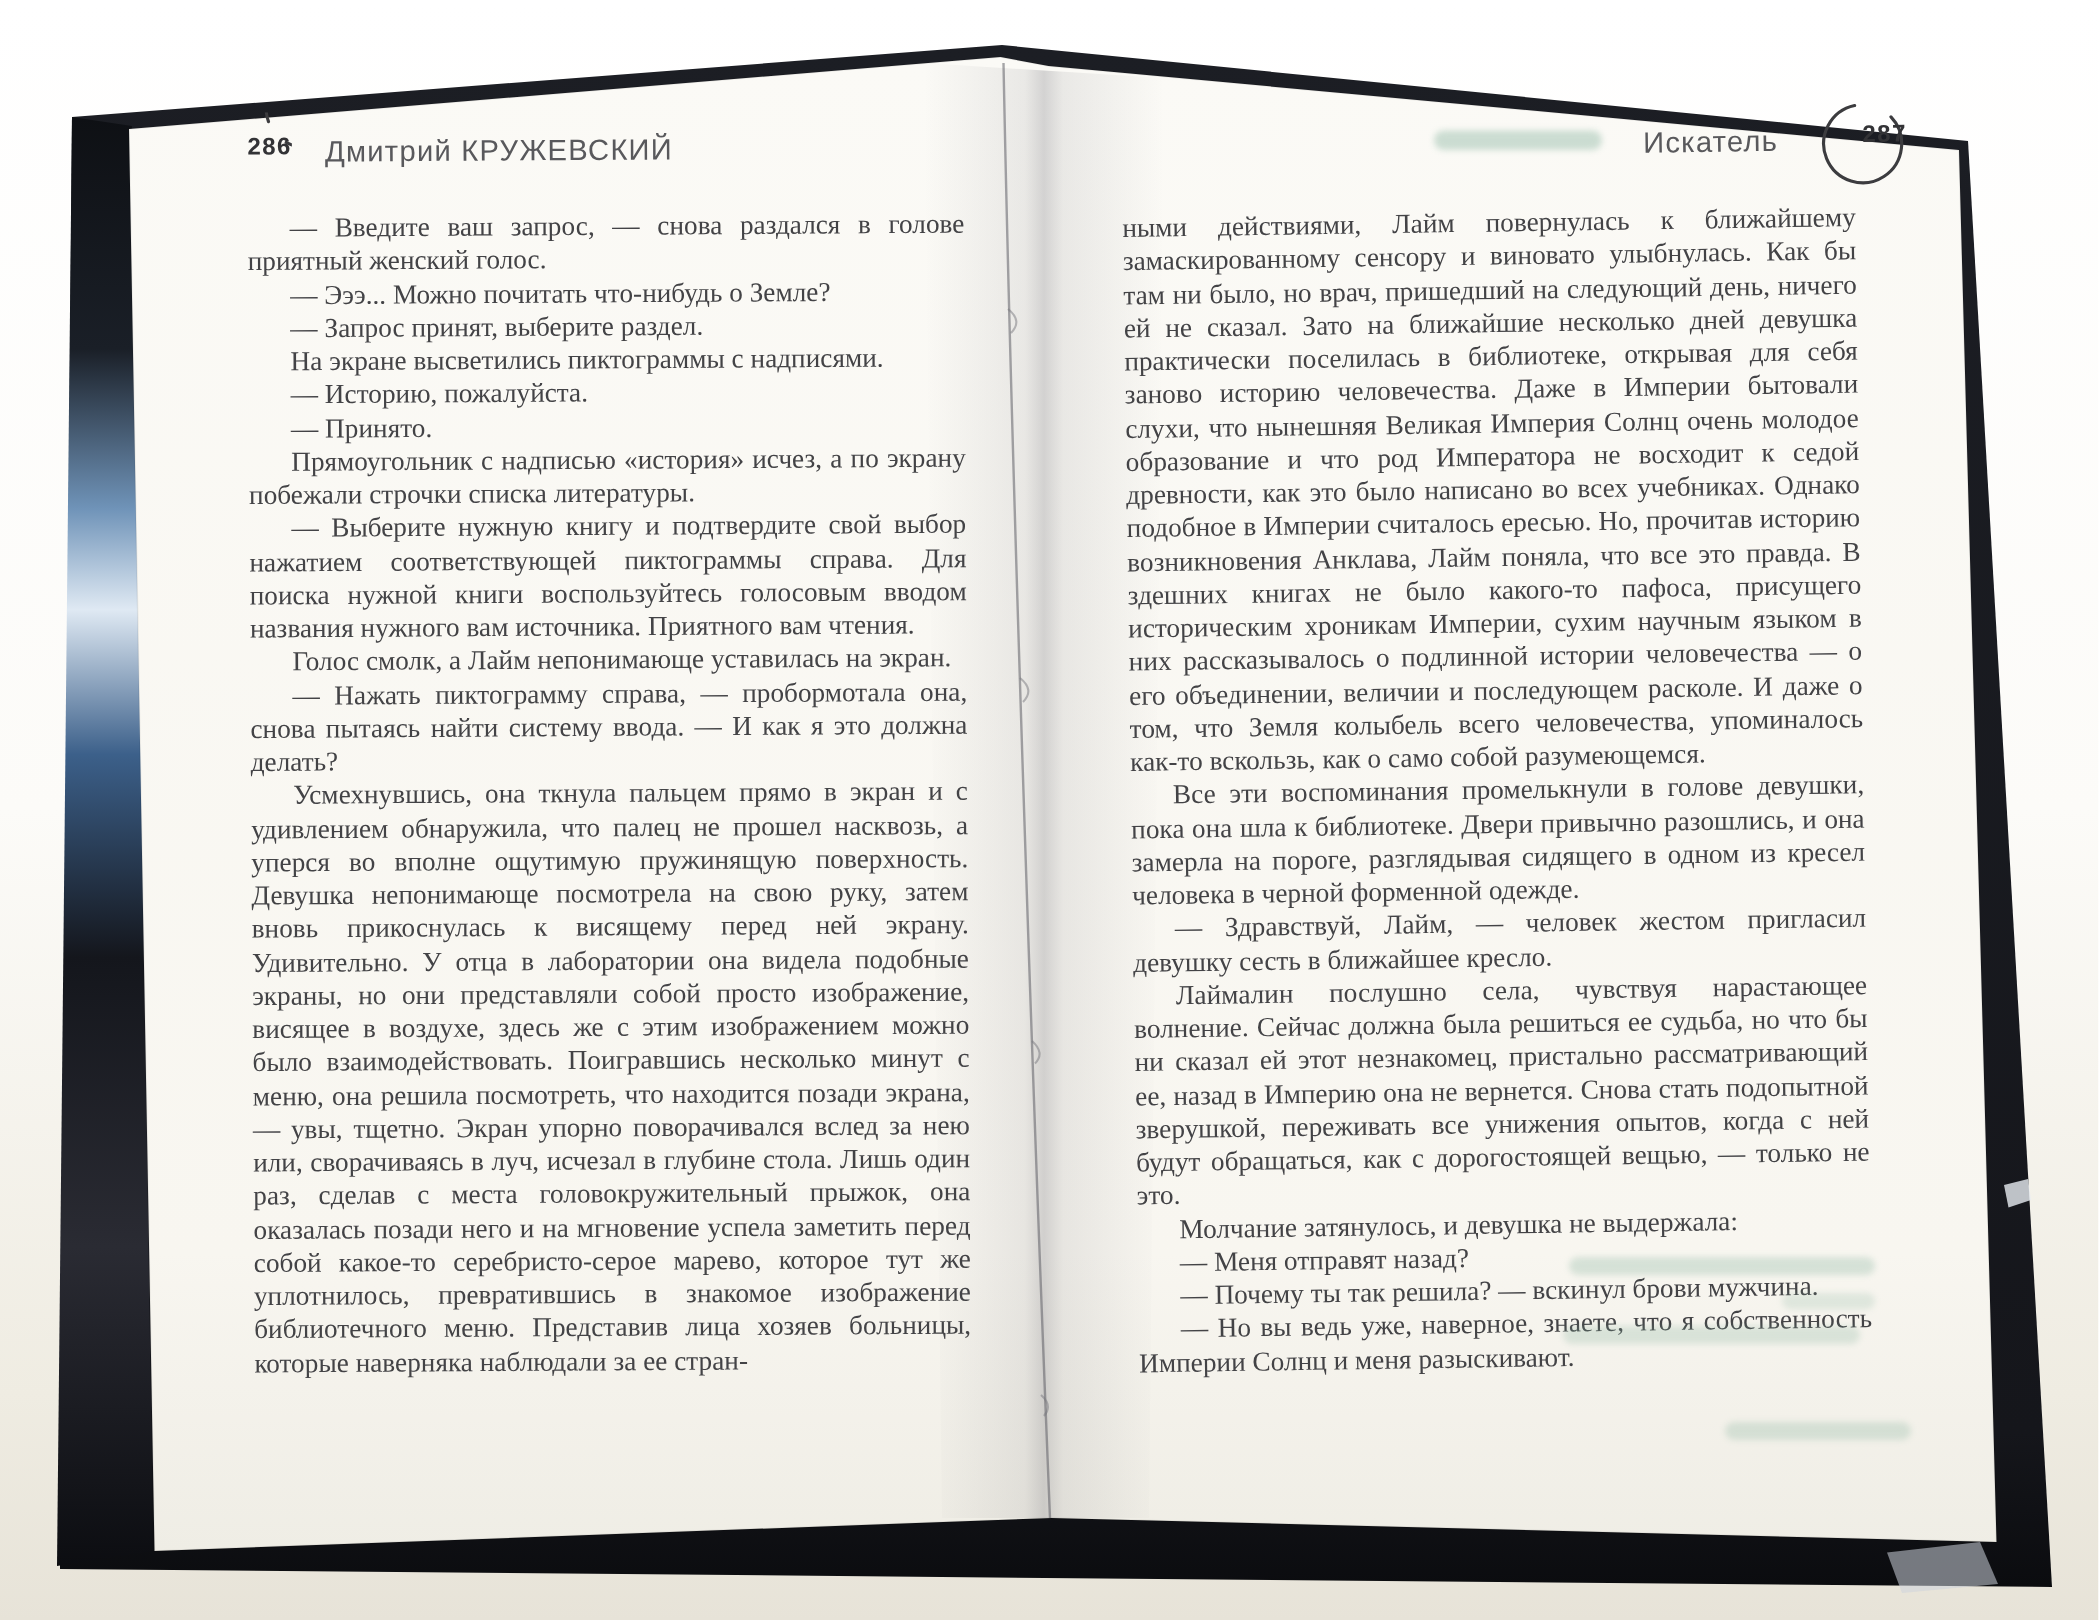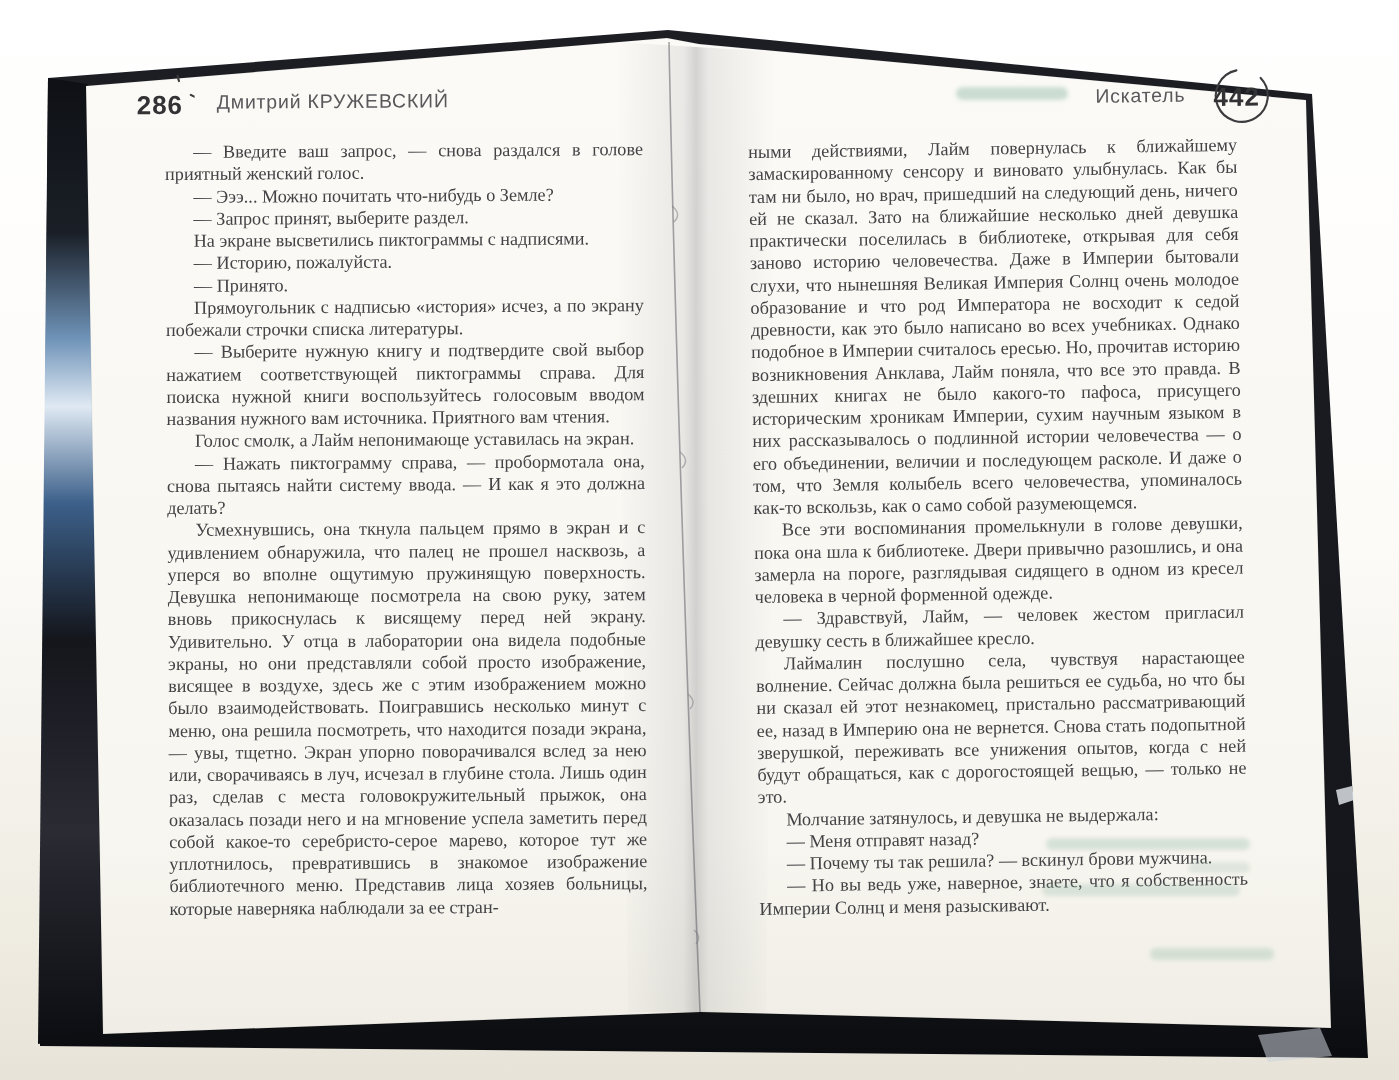--- a/index.html
+++ b/index.html
@@ -18,22 +18,22 @@
   .page{position:absolute;transform-origin:top left;}
   .page-left{left:0;top:0;width:700px;height:1080px;transform:rotate(-0.35deg);}
   .page-right{left:0;top:0;width:1399px;height:1080px;transform:rotate(-0.85deg);transform-origin:750px 140px;}
 
   .header-left{position:absolute;left:136px;top:76px;display:flex;align-items:center;gap:22px;}
   .header-right{position:absolute;left:700px;top:74px;width:572px;display:flex;justify-content:flex-end;align-items:center;gap:28px;}
 
   .pagenum-wrap{position:relative;width:58px;height:58px;flex:0 0 auto;}
   .pagenum-wrap svg{position:absolute;left:0;top:0;}
   .pagenum{
-    position:absolute;left:0;top:15px;width:58px;text-align:left;
-    font-family:"Liberation Sans", sans-serif;font-weight:bold;font-size:26px;color:#333336;
+    position:absolute;left:0;top:15px;width:58px;text-align:right;
+    font-family:"Liberation Sans", sans-serif;font-weight:bold;font-size:16px;color:#333336;
     letter-spacing:1px;
   }
   .running-head{
     font-family:"Liberation Sans", sans-serif;font-size:19.5px;color:#59595c;
     letter-spacing:0.8px;white-space:nowrap;padding-bottom:4px;
   }
 
   .text-block{
     position:absolute;
     font-size:18.2px;line-height:22.25px;color:#434346;
@@ -130,21 +130,21 @@
       </div>
   </div>
 
   <div class="page page-right">
     <div class="header-right">
       <span class="running-head">Искатель</span>
       <span class="pagenum-wrap">
         <svg width="58" height="58" viewBox="0 0 58 58">
           <path d="M 47.5 11.5 A 26 26 0 1 1 23.4 3.6" fill="none" stroke="#3c3c3f" stroke-width="2.1" stroke-linecap="round"></path>
         </svg>
-        <span class="pagenum">442</span>
+        <span class="pagenum">287</span>
       </span>
     </div>
     <div class="text-block text-block-right">
         <p class="cont">ными действиями, Лайм повернулась к ближайшему замаскированному сенсору и виновато улыбнулась. Как бы там ни было, но врач, пришедший на следующий день, ничего ей не сказал. Зато на ближайшие несколько дней девушка практически поселилась в библиотеке, открывая для себя заново историю человечества. Даже в Империи бытовали слухи, что нынешняя Великая Империя Солнц очень молодое образование и что род Императора не восходит к седой древности, как это было написано во всех учебниках. Однако подобное в Империи считалось ересью. Но, прочитав историю возникновения Анклава, Лайм поняла, что все это правда. В здешних книгах не было какого-то пафоса, присущего историческим хроникам Империи, сухим научным языком в них рассказывалось о подлинной истории человечества — о его объединении, величии и последующем расколе. И даже о том, что Земля колыбель всего человечества, упоминалось как-то вскользь, как о само собой разумеющемся.</p>
         <p>Все эти воспоминания промелькнули в голове девушки, пока она шла к библиотеке. Двери привычно разошлись, и она замерла на пороге, разглядывая сидящего в одном из кресел человека в черной форменной одежде.</p>
         <p>— Здравствуй, Лайм, — человек жестом пригласил девушку сесть в ближайшее кресло.</p>
         <p>Лаймалин послушно села, чувствуя нарастающее волнение. Сейчас должна была решиться ее судьба, но что бы ни сказал ей этот незнакомец, пристально рассматривающий ее, назад в Империю она не вернется. Снова стать подопытной зверушкой, переживать все унижения опытов, когда с ней будут обращаться, как с дорогостоящей вещью, — только не это.</p>
         <p>Молчание затянулось, и девушка не выдержала:</p>
         <p>— Меня отправят назад?</p>
         <p>— Почему ты так решила? — вскинул брови мужчина.</p>

